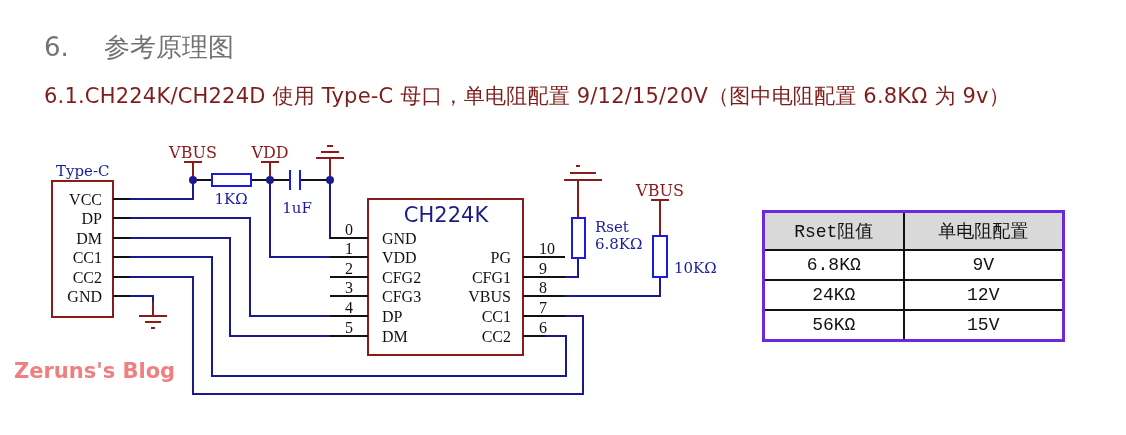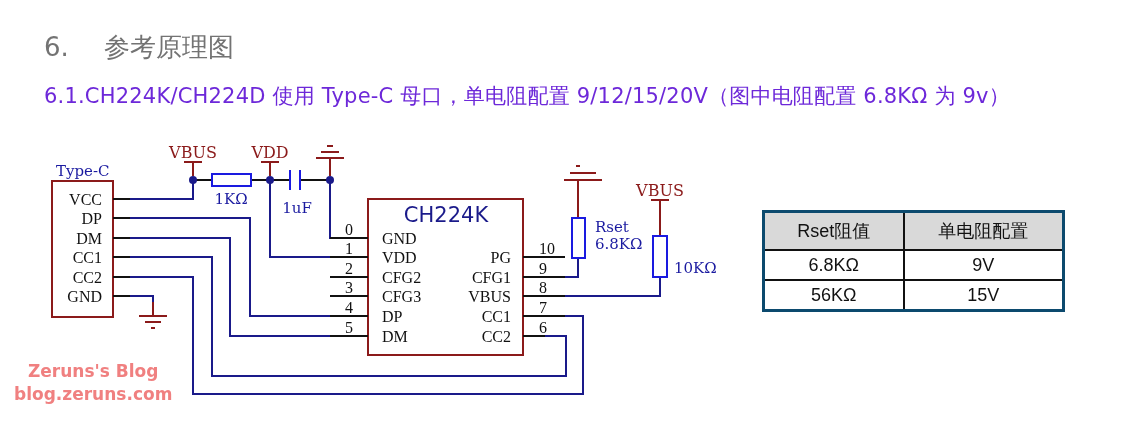--- a/index.html
+++ b/index.html
@@ -1,29 +1,29 @@
 <!DOCTYPE html>
 <html><head>
 <meta charset="utf-8">
 <style>
   html, body { margin: 0; padding: 0; background: #ffffff; }
   body { width: 1126px; height: 435px; position: relative; overflow: hidden;
          font-family: "DejaVu Sans", "Liberation Sans", sans-serif; }
   .h1 { position: absolute; left: 44px; top: 30px; font-size: 26px; color: #737373; }
   .h1 .num { display: inline-block; width: 60px; }
-  .h2 { position: absolute; left: 44px; top: 82px; font-size: 21px; color: #6d28d9; letter-spacing: 0.2px; white-space: nowrap; }
+  .h2 { position: absolute; left: 44px; top: 82px; font-size: 21px; color: #7f1d1d; letter-spacing: 0.2px; white-space: nowrap; }
   svg.schem { position: absolute; left: 0; top: 0; }
   .lbl-red { fill: #8b1a1a; font-family: "DejaVu Serif", "Liberation Serif", serif; font-size: 16px; }
   .lbl-blue { fill: #1a1aa0; font-family: "DejaVu Serif", "Liberation Serif", serif; font-size: 15px; }
   .lbl-blk { fill: #111; font-family: "Liberation Serif", "DejaVu Serif", serif; font-size: 16px; }
   .chip-title { fill: #1a1a8a; font-family: "DejaVu Sans", sans-serif; font-size: 21px; }
   .watermark { position: absolute; left: 14px; top: 360px; color: #f08080; font-weight: bold;
-               font-size: 17px; line-height: 23px; font-family: "DejaVu Sans", sans-serif; text-align: center; }
+               font-size: 21px; line-height: 23px; font-family: "DejaVu Sans", sans-serif; text-align: center; }
   table.rset { position: absolute; left: 762px; top: 210px; border-collapse: collapse;
-               border: 3px solid #0c4a6e; font-size: 18px; font-family: Liberation Sans, sans-serif; }
+               border: 3px solid #6d28d9; font-size: 18px; font-family: Liberation Mono, monospace; }
   table.rset th, table.rset td { border: 2px solid #111; height: 28px; text-align: center; padding: 0; color:#111; font-weight: normal; }
   table.rset th { background: #d9d9d9; height: 36px; }
   table.rset col.c1 { width: 140px; }
   table.rset col.c2 { width: 160px; }
 </style>
 </head>
 <body>
 
 <div class="h1">
   <span class="num">6.</span><span>参考原理图</span>
@@ -167,37 +167,40 @@
     <text x="547" y="254">10</text>
     <text x="543" y="274">9</text>
     <text x="543" y="293">8</text>
     <text x="543" y="313">7</text>
     <text x="543" y="333">6</text>
   </g>
 </svg>
 
 <div class="watermark">
   <div>Zeruns's Blog</div>
-  <div>blog.zeruns.com</div>
 </div>
 
 <table class="rset">
   <colgroup>
       <col class="c1">
       <col class="c2">
     </colgroup>
   <thead>
     <tr>
       <th>Rset阻值</th>
       <th>单电阻配置</th>
     </tr>
   </thead>
   <tbody>
     <tr>
       <td>6.8KΩ</td>
       <td>9V</td>
     </tr>
     <tr>
+      <td>24KΩ</td>
+      <td>12V</td>
+    </tr>
+    <tr>
       <td>56KΩ</td>
       <td>15V</td>
     </tr>
   </tbody>
 </table>
 
 </body></html>

